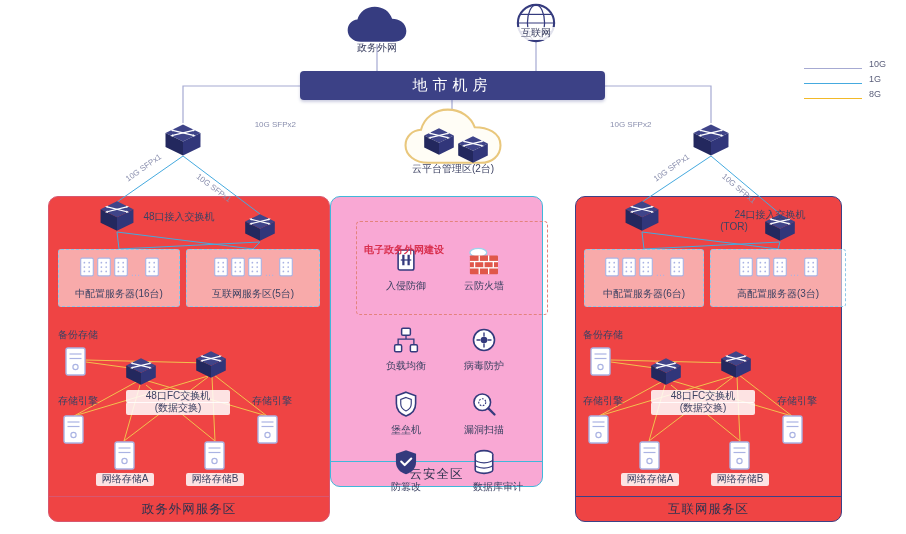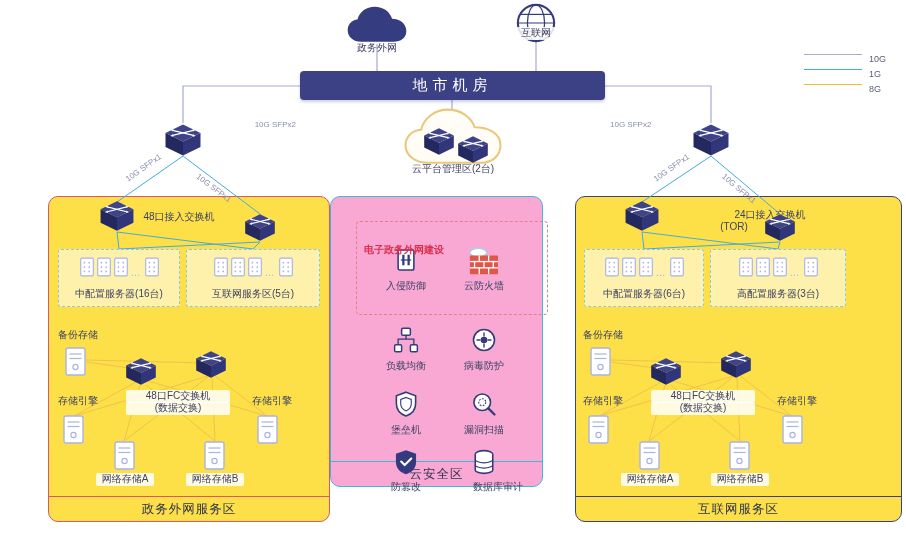--- a/index.html
+++ b/index.html
@@ -1,37 +1,37 @@
 <!DOCTYPE html>
 <html><head>
 <meta charset="utf-8">
 <style>
   *{box-sizing:border-box;margin:0;padding:0}
   html,body{background:#fff}
   body{font-family:"Liberation Sans","DejaVu Sans",sans-serif;color:#3d4263}
   .canvas{position:relative;width:906px;height:534px;background:#fff;overflow:hidden}
   .wires{position:absolute;left:0;top:0;z-index:1;pointer-events:none}
-  .zone{position:absolute;border-radius:10px;z-index:0;background:#fde047}
+  .zone{position:absolute;border-radius:10px;z-index:0;background:#ef4444}
   .zone-footer{position:absolute;left:0;right:0;bottom:0;height:25px;display:flex;align-items:center;justify-content:center;
                font-size:12.5px;color:#2e3350;border-top:1px solid;letter-spacing:1px}
   .banner{position:absolute;background:#3c4186;color:#fff;font-weight:normal;font-size:15px;letter-spacing:5px;
           display:flex;align-items:center;justify-content:center;border-radius:4px;z-index:2;box-shadow:0 2px 3px rgba(60,65,134,.25)}
   .icon{position:absolute;z-index:2}
   .lbl{position:absolute;font-size:10px;color:#3d4263;text-align:center;line-height:1.25;z-index:3}
   .lbl-sm{position:absolute;font-size:8px;color:#8a8fae;z-index:3;white-space:nowrap}
   .bgw{background:rgba(255,255,255,.85);border-radius:2px}
   .dashedbox{position:absolute;border:1px dashed #8cc6e9;border-radius:3px;z-index:2;background:rgba(255,255,255,.55);
              display:flex;flex-direction:column;align-items:center;justify-content:space-between;padding:7px 2px 5px}
   .srv-row{display:flex;align-items:flex-end;gap:3px}
   .box-lbl{font-size:10px;color:#3d4263;white-space:nowrap}
   .ell{color:#aab3e3;font-size:10px;letter-spacing:1px;line-height:8px}
   .redbox{position:absolute;border:1px dashed #e4837d;border-radius:4px;z-index:2}
   .redbox-title{position:absolute;font-size:10px;font-weight:bold;color:#d9304f;z-index:3;white-space:nowrap}
   .legend{position:absolute;z-index:3}
-  .legend-row{display:flex;align-items:flex-start;height:15px}
+  .legend-row{display:flex;align-items:flex-end;height:15px}
   .legend-line{width:58px;border-top:1.6px solid;margin-right:7px}
   .legend-lbl{font-size:9px;color:#5a5e7a}
   .rot{transform-origin:left top}
 </style>
 </head>
 <body>
 
 <svg width="0" height="0" style="position:absolute" aria-hidden="true">
   <defs>
     <symbol id="sym-switch" viewBox="0 0 40 36">
@@ -317,21 +317,21 @@
 
   <svg class="icon" style="left:392px;top:448px;width:28px;height:28px">
       <use href="#sym-tamper"></use>
     </svg>
   <div class="lbl" style="left:378px;top:481px;width:56px">防篡改</div>
   <svg class="icon" style="left:470px;top:448px;width:28px;height:28px">
       <use href="#sym-db"></use>
     </svg>
   <div class="lbl" style="left:468px;top:481px;width:60px">数据库审计</div>
 
-  <div class="zone" style="left:575px;top:196px;width:327px;height:326px;border:1.2px solid #3c4186">
+  <div class="zone" style="left:575px;top:196px;width:267px;height:326px;border:1.2px solid #3c4186">
     <div class="zone-footer" style="border-color:#3c4186">互联网服务区</div>
   </div>
   <div class="lbl" style="left:722px;top:209px;width:96px">24口接入交换机</div>
   <div class="lbl" style="left:686px;top:221px;width:96px">(TOR)</div>
   <svg class="icon" style="left:624px;top:200px;width:36px;height:32px">
       <use href="#sym-switch"></use>
     </svg>
   <svg class="icon" style="left:764px;top:213px;width:32px;height:29px">
       <use href="#sym-switch"></use>
     </svg>

